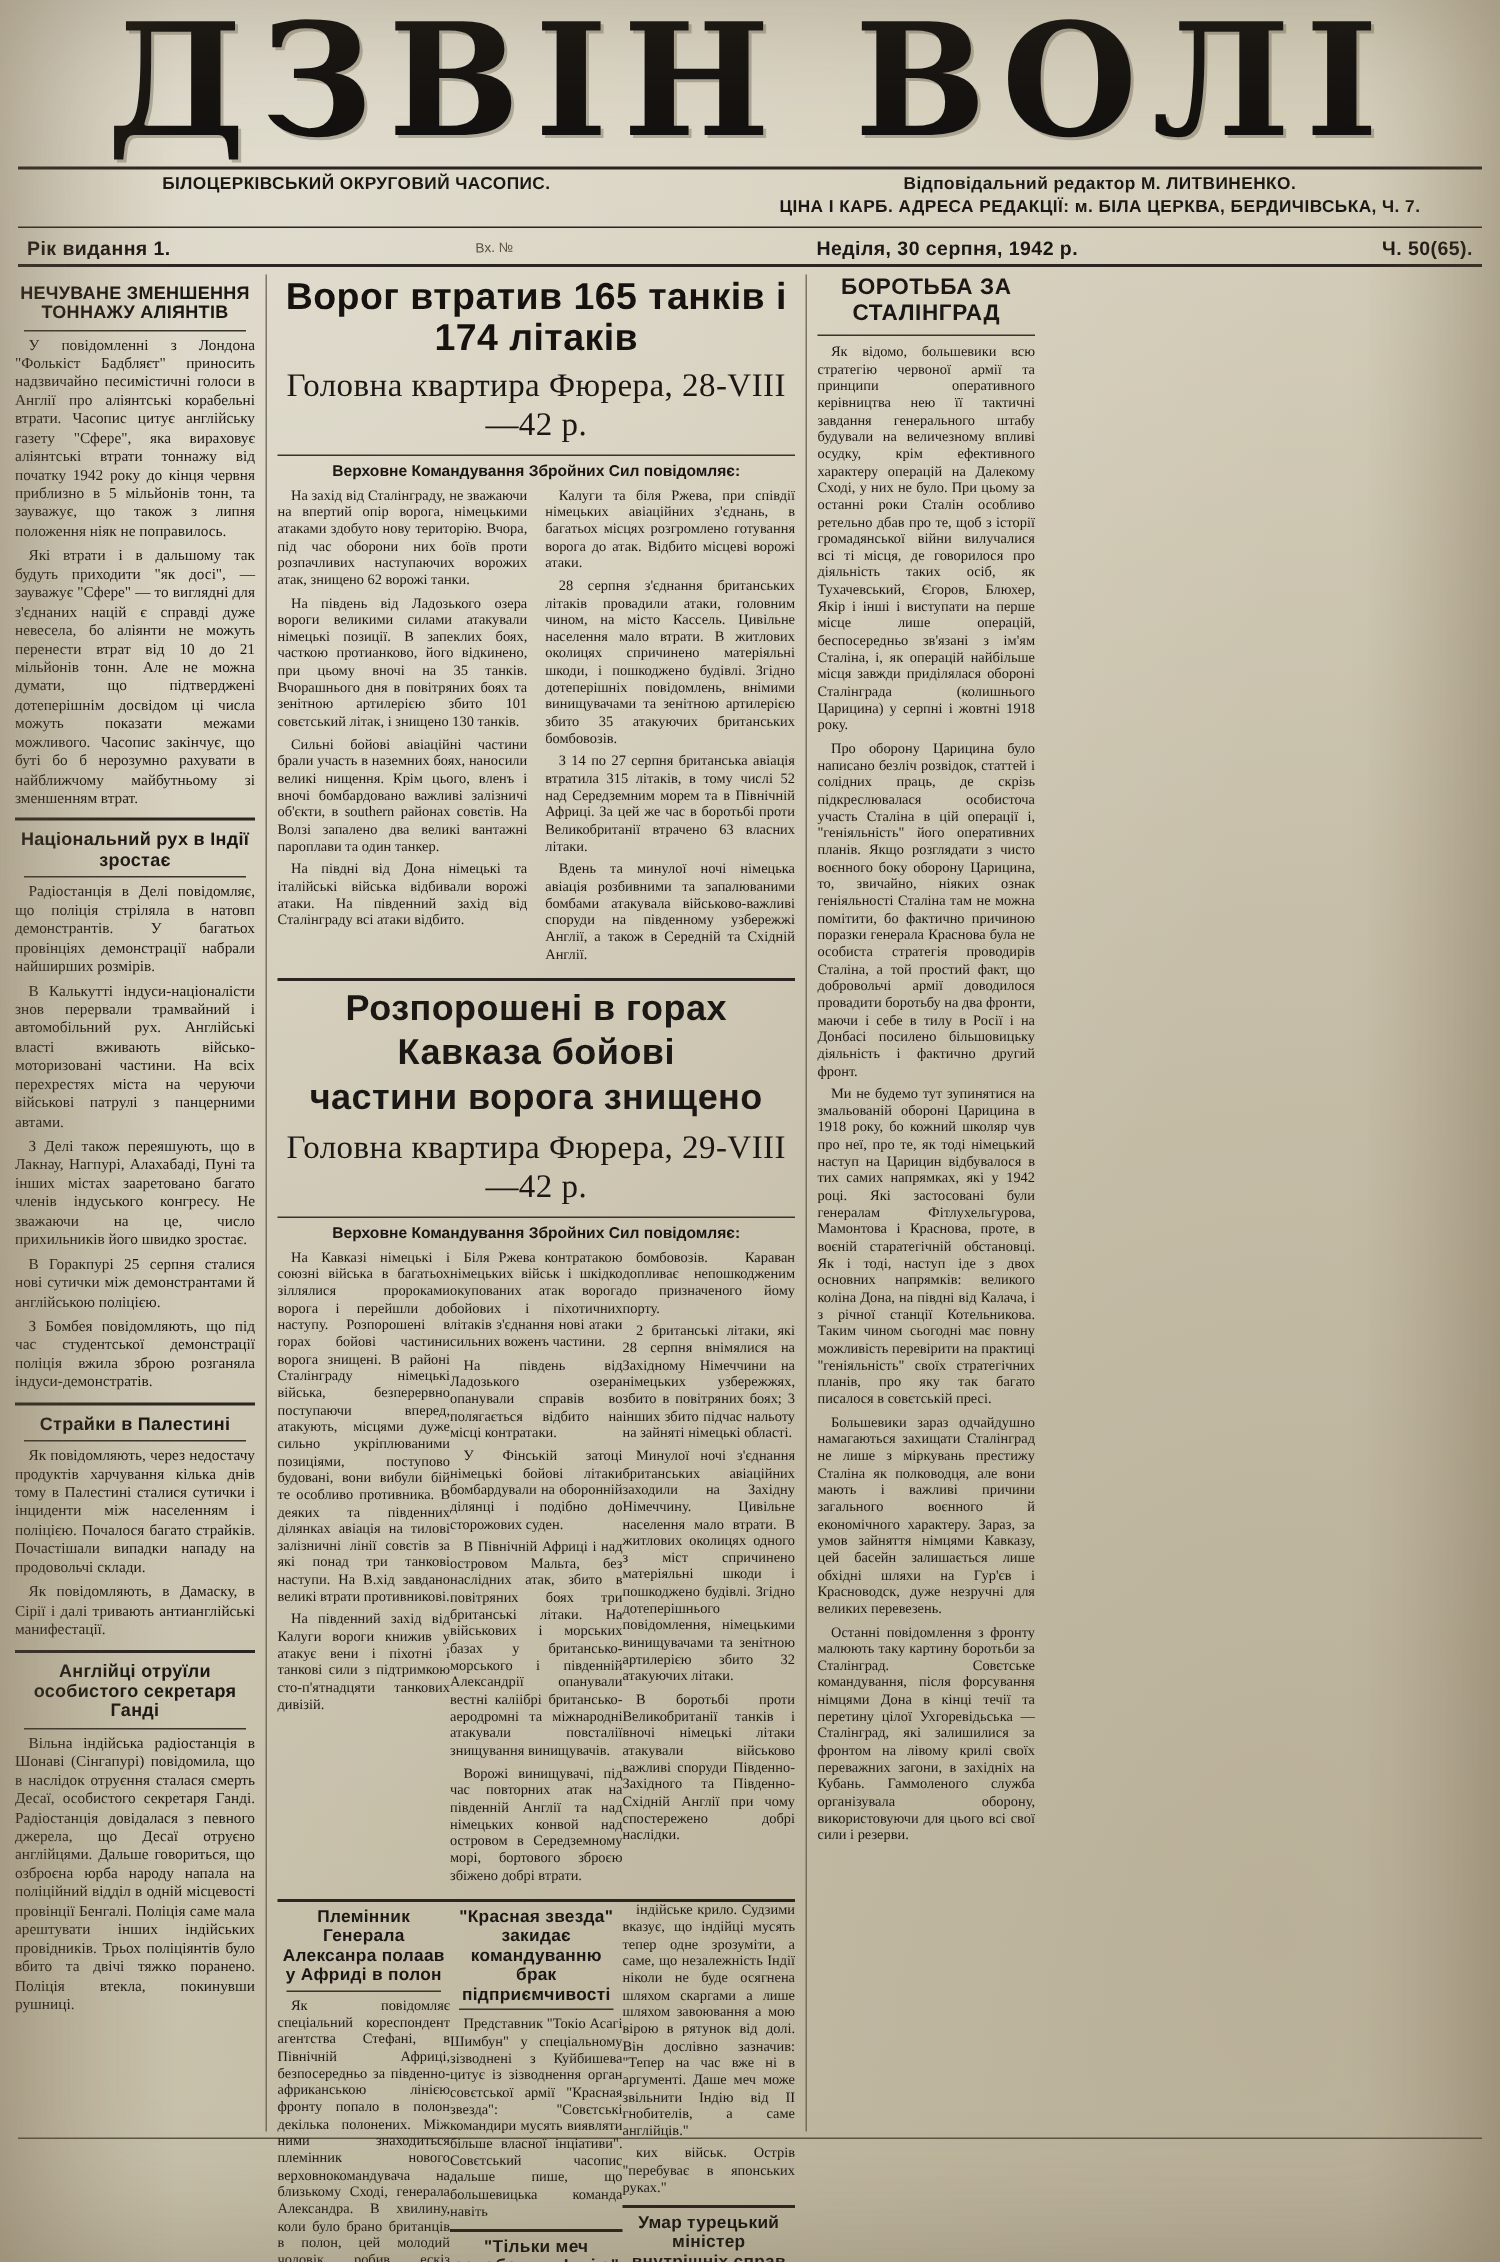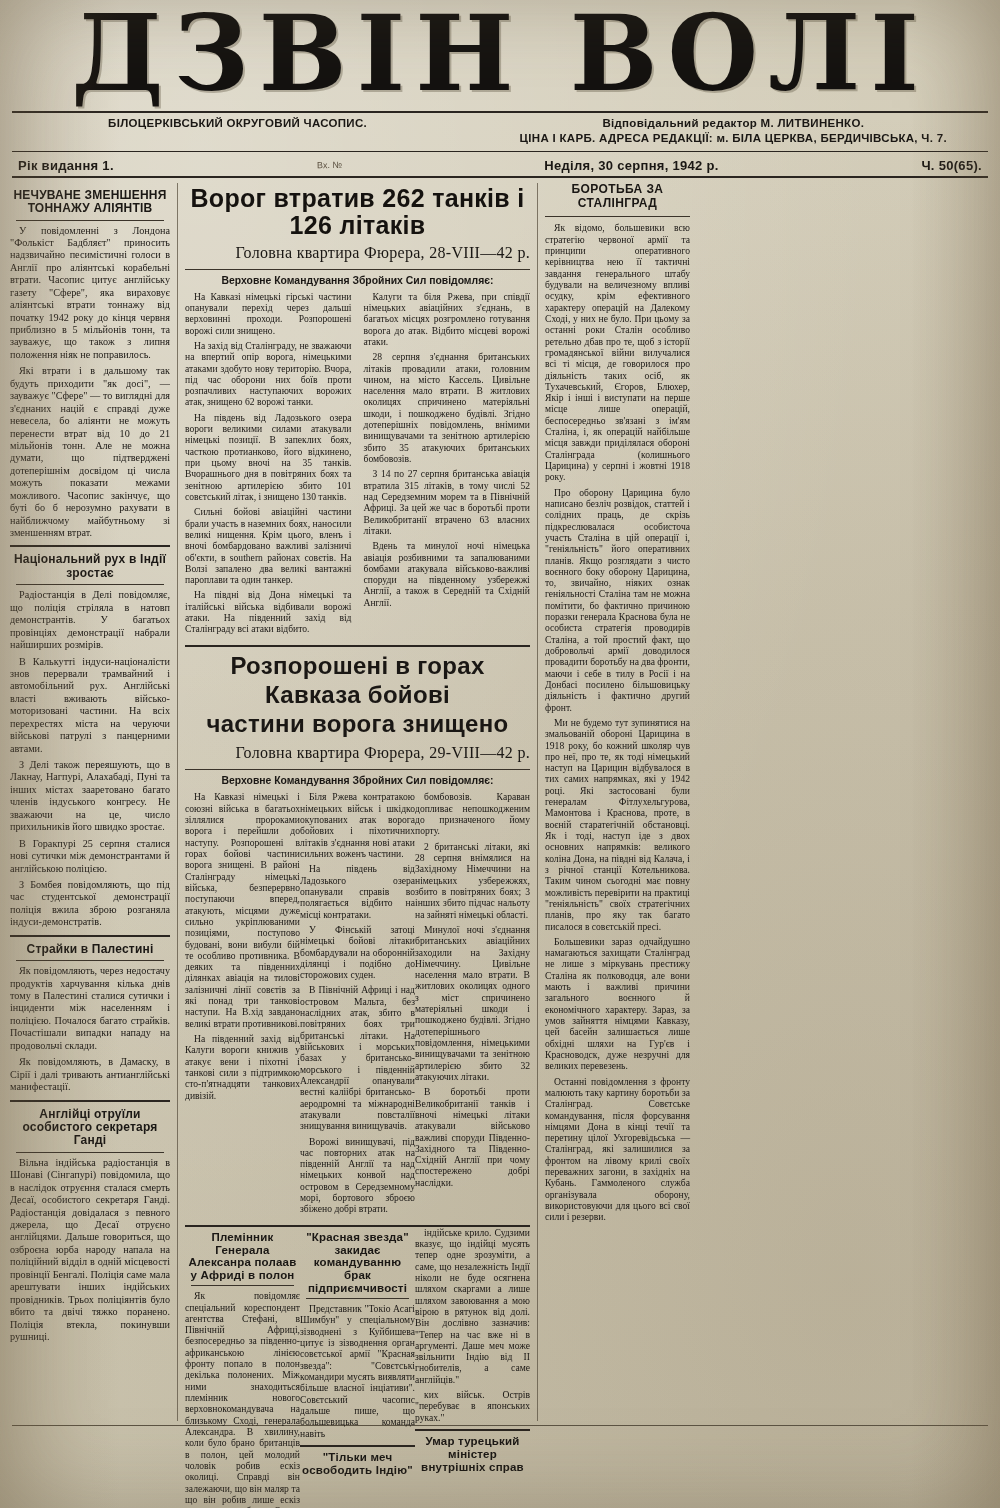--- a/index.html
+++ b/index.html
@@ -115,41 +115,41 @@
   .banner2{
     font-family:"Liberation Sans", sans-serif;
     font-weight:bold;
     text-align:center;
     font-size:24px;
     line-height:1.22;
     letter-spacing:0.3px;
     margin:4px 0 6px 0;
   }
   .subbanner{
-    text-align:right;
-    font-size:16px;
+    text-align:center;
+    font-size:22px;
     font-family:"Liberation Serif", serif;
     margin:0 0 7px 0;
     letter-spacing:0.3px;
   }
   .lead{
     font-family:"Liberation Sans", sans-serif;
     font-weight:bold;
     font-size:10.4px;
     text-align:center;
     margin:0 0 5px 0;
   }
   .twoup{display:flex;gap:12px;}
   .twoup > div{flex:1;}
   .threeup{display:flex;}
   .threeup > div{flex:1;}
   .side-h{
     font-family:"Liberation Sans", sans-serif;
     font-weight:bold;
-    font-size:12px;
+    font-size:15px;
     text-align:center;
     line-height:1.16;
     margin:0 0 6px 0;
     letter-spacing:0.4px;
   }
   
   .streak{
     position:absolute;pointer-events:none;
     background:linear-gradient(90deg, rgba(110,95,65,0.10), rgba(110,95,65,0.0));
   }
@@ -223,28 +223,27 @@
       <div class="rule-s"></div>
       <div>
         <p>Вільна індійська радіостанція в Шонаві (Сінгапурі) повідомила, що в наслідок отруєння сталася смерть Десаї, особистого секретаря Ганді. Радіостанція довідалася з певного джерела, що Десаї отруєно англійцями. Дальше говориться, що озброєна юрба народу напала на поліційний відділ в одній місцевості провінції Бенгалі. Поліція саме мала арештувати інших індійських провідників. Трьох поліціянтів було вбито та двічі тяжко поранено. Поліція втекла, покинувши рушниці.</p>
       </div>
     </div>
 
     <div class="colsep"></div>
 
     <div class="col c2">
 
-      <div class="banner">Ворог втратив 262 танків і 126 літаків</div>
+      <div class="banner">Ворог втратив 165 танків і 174 літаків</div>
       <div class="subbanner">Головна квартира Фюрера, 28-VIII—42 р.</div>
       <div class="rule-f"></div>
       <div class="lead">Верховне Командування Збройних Сил повідомляє:</div>
 
       <div class="twoup xsmall">
         <div>
-          <p>На Кавказі німецькі гірські частини опанували перехід через дальші верховинні проходи. Розпорошені ворожі сили знищено.</p>
           <p>На захід від Сталінграду, не зважаючи на впертий опір ворога, німецькими атаками здобуто нову територію. Вчора, під час оборони них боїв проти розпачливих наступаючих ворожих атак, знищено 62 ворожі танки.</p>
           <p>На південь від Ладозького озера вороги великими силами атакували німецькі позиції. В запеклих боях, часткою протианково, його відкинено, при цьому вночі на 35 танків. Вчорашнього дня в повітряних боях та зенітною артилерією збито 101 совєтський літак, і знищено 130 танків.</p>
           <p>Сильні бойові авіаційні частини брали участь в наземних боях, наносили великі нищення. Крім цього, вленъ і вночі бомбардовано важливі залізничі об'єкти, в southern районах совєтів. На Волзі запалено два великі вантажні пароплави та один танкер.</p>
           <p>На півдні від Дона німецькі та італійські війська відбивали ворожі атаки. На південний захід від Сталінграду всі атаки відбито.</p>
         </div>
         <div>
           <p>Калуги та біля Ржева, при співдії німецьких авіаційних з'єднань, в багатьох місцях розгромлено готування ворога до атак. Відбито місцеві ворожі атаки.</p>
           <p>28 серпня з'єднання британських літаків провадили атаки, головним чином, на місто Кассель. Цивільне населення мало втрати. В житлових околицях спричинено матеріяльні шкоди, і пошкоджено будівлі. Згідно дотеперішніх повідомлень, внімими винищувачами та зенітною артилерією збито 35 атакуючих британських бомбовозів.</p>
           <p>З 14 по 27 серпня британська авіація втратила 315 літаків, в тому числі 52 над Середземним морем та в Північній Африці. За цей же час в боротьбі проти Великобританії втрачено 63 власних літаки.</p>
           <p>Вдень та минулої ночі німецька авіація розбивними та запалюваними бомбами атакувала військово-важливі споруди на південному узбережжі Англії, а також в Середній та Східній Англії.</p>

